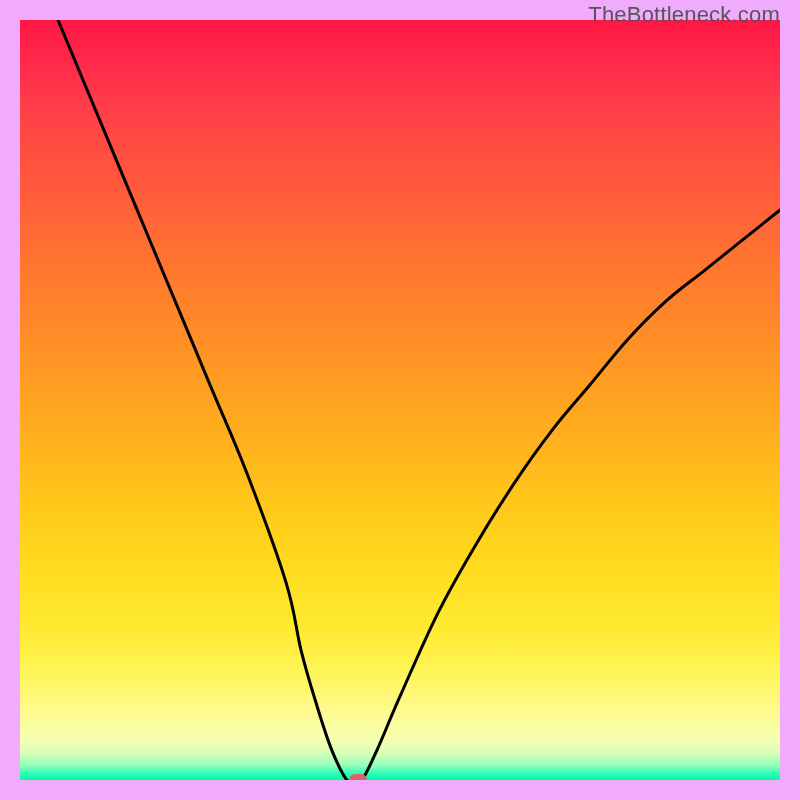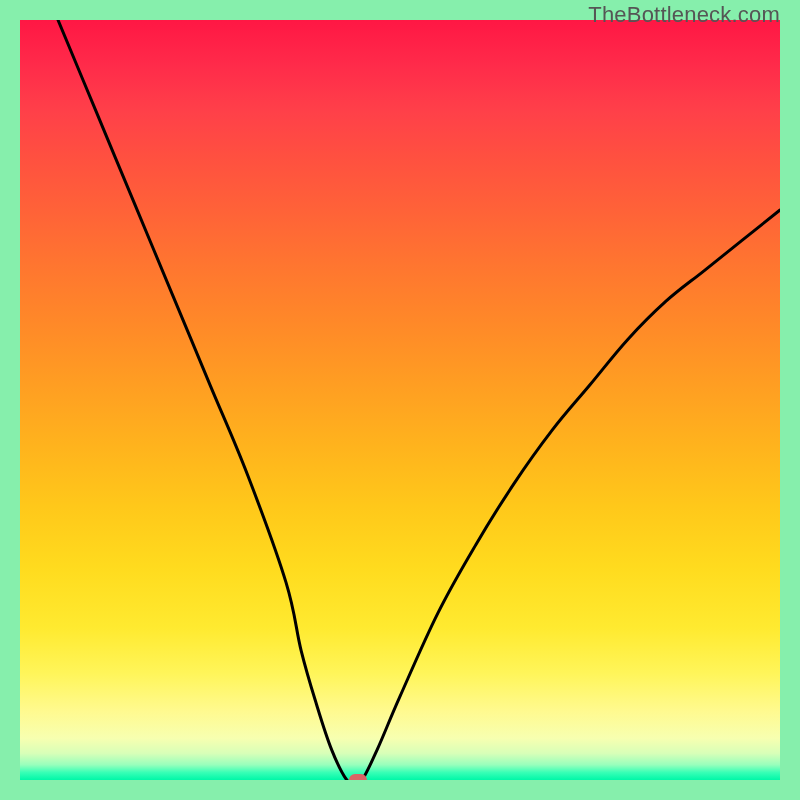--- a/index.html
+++ b/index.html
@@ -8,21 +8,21 @@
     width: 800px;
     height: 800px;
     background: #000;
     font-family: Arial, Helvetica, sans-serif;
     overflow: hidden;
   }
   .container {
     position: relative;
     width: 800px;
     height: 800px;
-    background: #86efac;
+    background: #f0abfc;
   }
   .watermark {
     position: absolute;
     top: 2px;
     right: 20px;
     color: #555;
     font-size: 22px;
     font-weight: 500;
     letter-spacing: 0.2px;
     z-index: 10;

